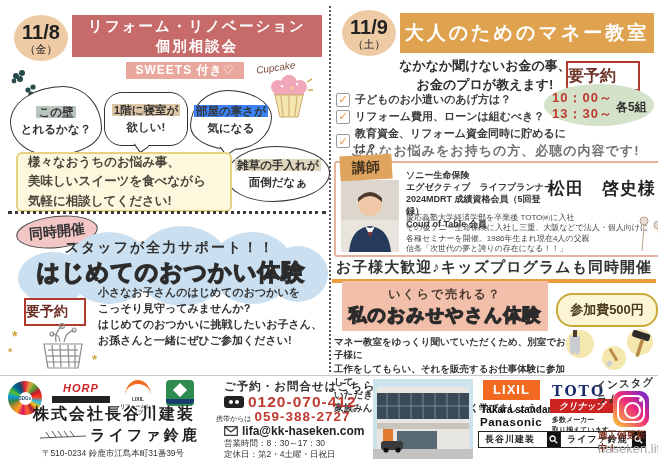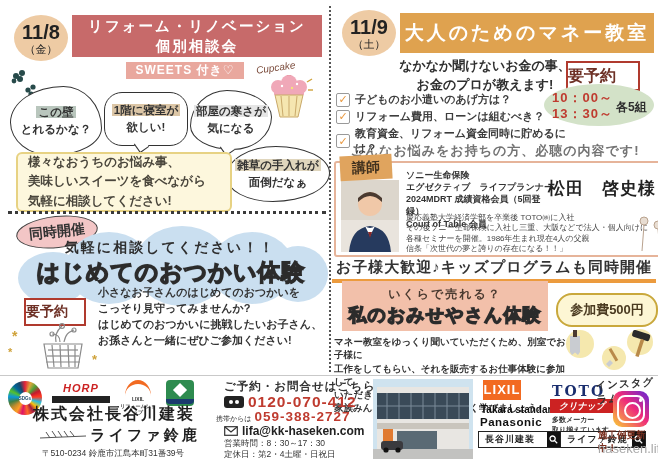--- a/index.html
+++ b/index.html
@@ -129,21 +129,21 @@
   <div class="dotsm" style="left:78px;top:156px;width:9px;height:9px;"></div>
   <div class="dotsm" style="left:90px;top:166px;width:6px;height:6px;"></div>
 
   <div class="abs bubble rr" style="left:104px;top:92px;width:82px;height:52px;">
     <span><span class="hl" style="background:#dcc6a6;">1階に寝室が</span></span>
     <span>欲しい!</span>
   </div>
   <div class="tail" style="left:136px;top:140px;"></div>
 
   <div class="abs bubble blob2" style="left:190px;top:90px;width:80px;height:58px;">
-    <span><span class="hl" style="background:#e5e5e5;">部屋の寒さが</span></span>
+    <span><span class="hl" style="background:#3b82f6;">部屋の寒さが</span></span>
     <span>気になる</span>
   </div>
   <div class="tail" style="left:222px;top:143px;"></div>
 
   <div class="abs bubble blob1" style="left:226px;top:146px;width:102px;height:54px;border-radius:48% 52% 55% 45%/55% 48% 52% 45%;">
     <span><span class="hl" style="background:#e0d6bd;">雑草の手入れが</span></span>
     <span>面倒だなぁ</span>
   </div>
 
   <div class="abs yellow-box pre" style="left:16px;top:152px;width:192px;height:48px;">様々なおうちのお悩み事、
@@ -156,21 +156,21 @@
     <span>同時開催</span>
   </div>
 
   <div class="abs" style="left:14px;top:226px;width:314px;height:78px;">
     <div class="cloud-c" style="left:4px;top:26px;width:70px;height:52px;"></div>
     <div class="cloud-c" style="left:52px;top:6px;width:86px;height:72px;"></div>
     <div class="cloud-c" style="left:120px;top:0;width:96px;height:80px;"></div>
     <div class="cloud-c" style="left:196px;top:6px;width:84px;height:72px;"></div>
     <div class="cloud-c" style="left:254px;top:20px;width:60px;height:56px;"></div>
   </div>
-  <div class="abs ctr b" style="left:40px;top:239px;width:260px;font-size:14px;letter-spacing:2px;color:#2f2f2f;">気軽に相談してください！！</div>
+  <div class="abs ctr b" style="left:40px;top:239px;width:260px;font-size:14px;letter-spacing:2px;color:#2f2f2f;">スタッフが全力サポート！！</div>
   <div class="abs ctr b outline-txt" style="left:14px;top:257px;width:314px;font-size:23px;letter-spacing:1px;">はじめてのおつかい体験</div>
 
   <div class="abs reserve" style="left:24px;top:298px;width:58px;height:24px;font-size:14px;">
     <span>要予約</span>
   </div>
 
   <svg class="abs" style="left:26px;top:320px;" width="70" height="52" viewBox="0 0 70 52">
     <g stroke="#8a8a8a" stroke-width="1.2" fill="none">
       <path d="M18 24 L56 24 L52 48 L22 48 Z" fill="#fff"></path>
       <line x1="22" y1="30" x2="52" y2="30"></line>
@@ -373,21 +373,21 @@
     </g>
     <rect x="4" y="44" width="92" height="6" fill="#c9c5bd"></rect>
     <rect x="10" y="50" width="10" height="20" fill="#e07a30"></rect>
     <rect x="24" y="52" width="40" height="18" fill="#5a6a74"></rect>
     <rect x="0" y="70" width="100" height="10" fill="#c2c2c0"></rect>
     <rect x="8" y="62" width="22" height="9" rx="3" fill="#3a3a3e"></rect>
     <circle cx="13" cy="71" r="2.6" fill="#111"></circle>
       <circle cx="25" cy="71" r="2.6" fill="#111"></circle>
   </svg>
 
-  <div class="abs ctr b" style="left:483px;top:380px;width:38px;height:20px;background:#f26a21;color:#fff;font-size:13px;line-height:20px;letter-spacing:1px;">
+  <div class="abs ctr b" style="left:483px;top:380px;width:57px;height:20px;background:#f26a21;color:#fff;font-size:13px;line-height:20px;letter-spacing:1px;">
     <span>LIXIL</span>
   </div>
   <div class="abs b" style="left:552px;top:383px;color:#1a2e6e;font-size:14px;letter-spacing:2px;font-family:'DejaVu Serif','Liberation Serif',serif;">
     <span>TOTO</span>
   </div>
   <div class="abs b" style="left:481px;top:404px;font-size:10px;color:#111;">Takara standard</div>
   <div class="abs ctr b" style="left:550px;top:399px;width:64px;height:14px;background:#cc2222;color:#fff;font-size:9px;line-height:14px;font-style:italic;">
     <span>クリナップ</span>
   </div>
   <div class="abs b" style="left:480px;top:416px;font-size:11.5px;color:#111;letter-spacing:0.5px;">Panasonic</div>

